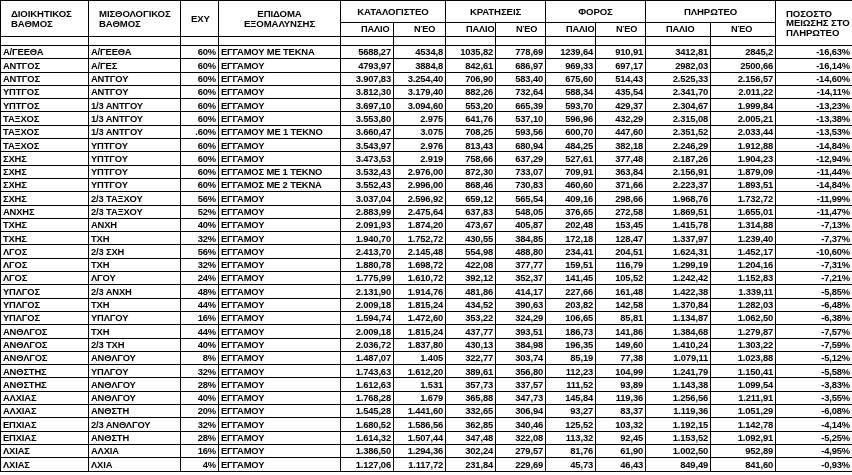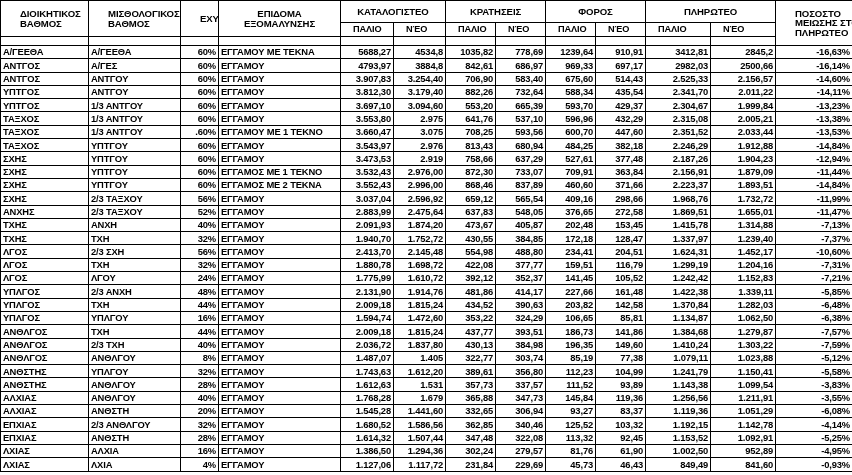--- a/index.html
+++ b/index.html
@@ -44,26 +44,26 @@
     font-size: 9.6px;
     height: 18px;
     letter-spacing: -0.1px;
   }
   thead th.tall {
     height: 36px;
     text-align: center;
   }
   thead th.lefty {
     text-align: left;
-    padding-left: 19px;
+    padding-left: 10px;
   }
   thead th.sub {
     height: 11px;
     text-align: left;
-    padding-left: 12px;
+    padding-left: 20px;
     font-size: 9.2px;
   }
   thead th .l1 { display: block; }
   thead th .l2 { display: block; }
 
   
   tr.spacer td { height: 9px; border-top: 1px solid #000; }
 
   
   tbody td {
@@ -311,21 +311,21 @@
           <td class="txt-r">-11,44%</td>
         </tr>
         <tr>
           <td class="txt-l">ΣΧΗΣ</td>
           <td class="txt-l">ΥΠΤΓΟΥ</td>
           <td class="txt-r">60%</td>
           <td class="txt-c">ΕΓΓΑΜΟΣ ΜΕ 2 ΤΕΚΝΑ</td>
           <td class="txt-r">3.552,43</td>
           <td class="txt-r">2.996,00</td>
           <td class="txt-r">868,46</td>
-          <td class="txt-r">837,89</td>
+          <td class="txt-r">730,83</td>
           <td class="txt-r">460,60</td>
           <td class="txt-r">371,66</td>
           <td class="txt-r">2.223,37</td>
           <td class="txt-r">1.893,51</td>
           <td class="txt-r">-14,84%</td>
         </tr>
         <tr>
           <td class="txt-l">ΣΧΗΣ</td>
           <td class="txt-l">2/3 ΤΑΞΧΟΥ</td>
           <td class="txt-r">56%</td>

